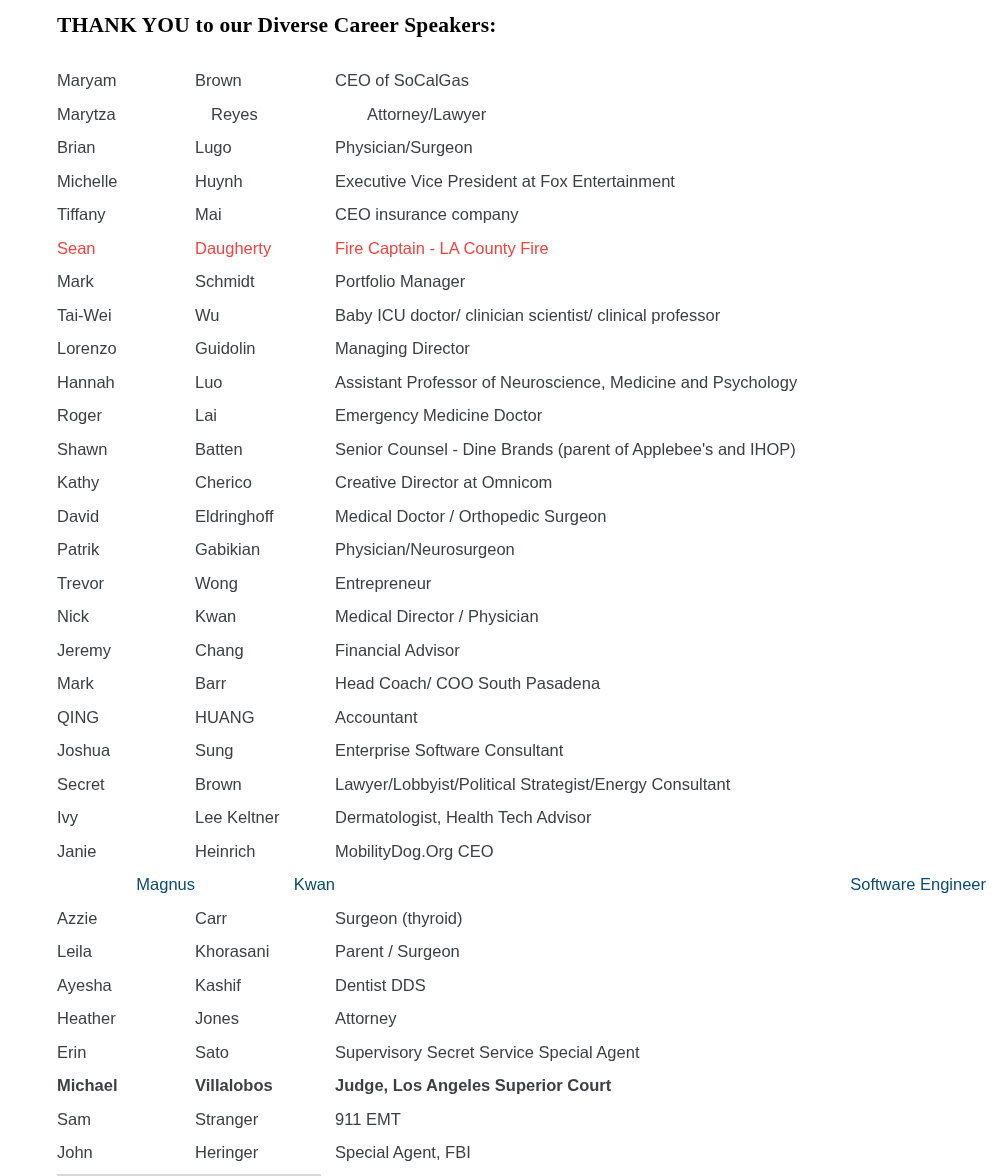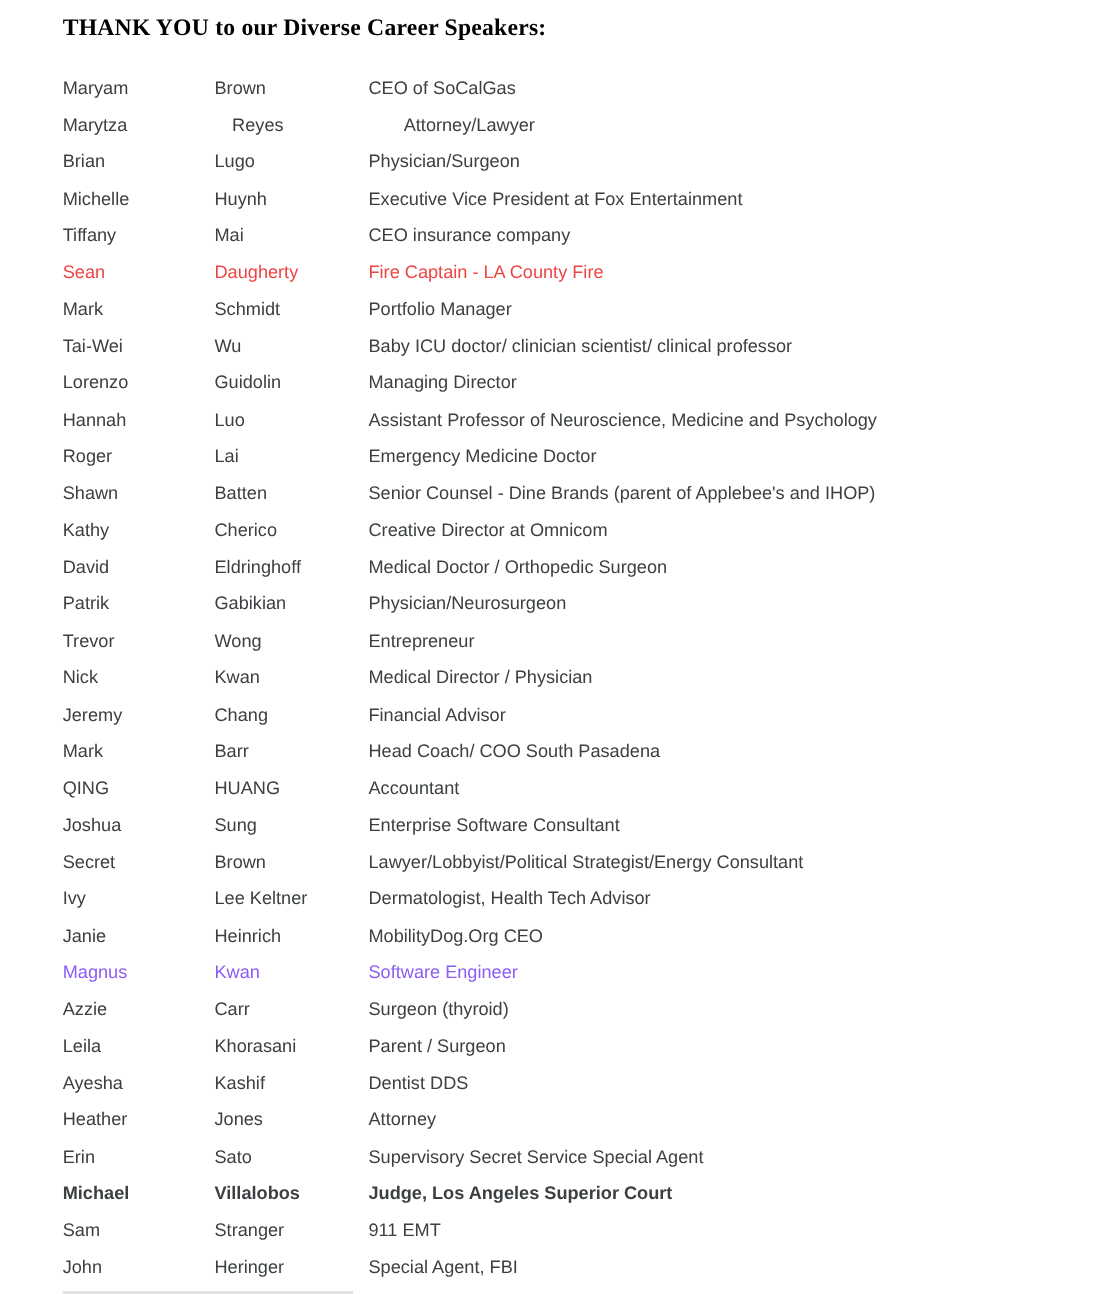--- a/index.html
+++ b/index.html
@@ -198,21 +198,21 @@
     <span class="col-last">Lee Keltner</span>
     <span class="col-title">Dermatologist, Health Tech Advisor</span>
   </div>
 
   <div class="speaker-row" style="color: rgb(60, 64, 67);">
     <span class="col-first">Janie</span>
     <span class="col-last">Heinrich</span>
     <span class="col-title">MobilityDog.Org CEO</span>
   </div>
 
-  <div class="speaker-row" style="color: #8b5cf6;">
+  <div class="speaker-row" style="color: #0c4a6e; text-align: right;">
     <span class="col-first">Magnus</span>
     <span class="col-last">Kwan</span>
     <span class="col-title">Software Engineer</span>
   </div>
 
   <div class="speaker-row" style="color: rgb(60, 64, 67);">
     <span class="col-first">Azzie</span>
     <span class="col-last">Carr</span>
     <span class="col-title">Surgeon (thyroid)</span>
   </div>

